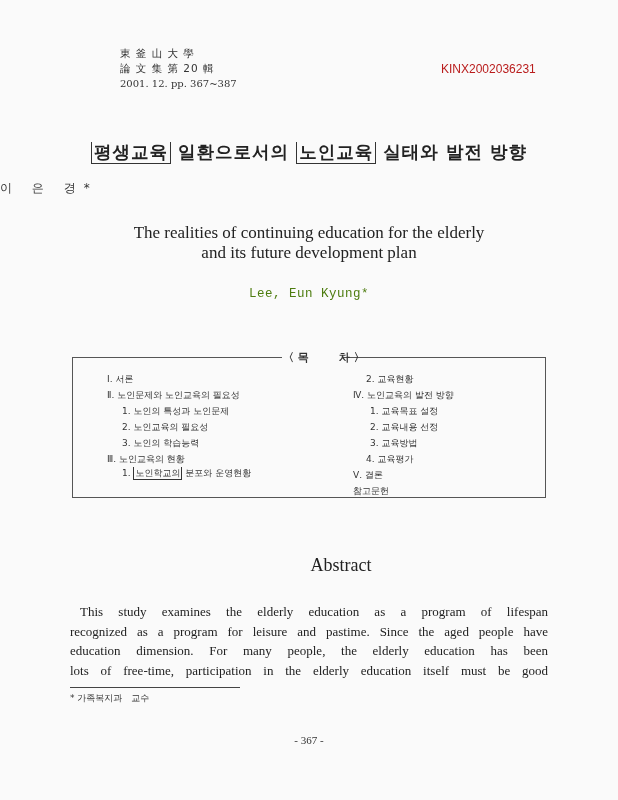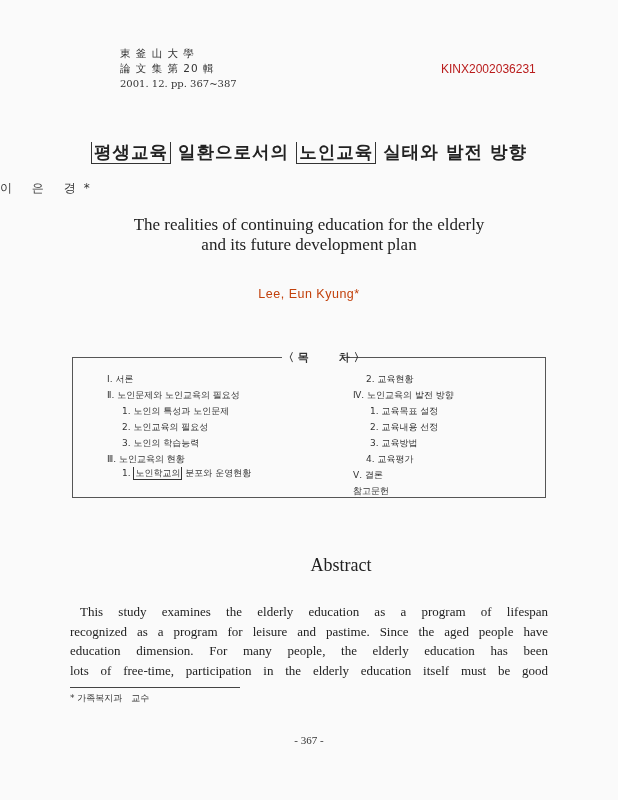--- a/index.html
+++ b/index.html
@@ -26,26 +26,26 @@
   }
   .bracket {
     display: inline-block; border-left: 1px solid #333; border-right: 1px solid #333;
     border-bottom: 1px solid #333; padding: 0 2px 1px 2px; line-height: 20px;
   }
   .ko-author {
     left: 0; width: 618px; top: 180px; text-align: left;
     font-family: "DejaVu Sans", sans-serif; font-size: 12px; color: #333; letter-spacing: 8px;
   }
   .en-title {
-    left: 0; width: 618px; top: 215px; text-align: center;
+    left: 0; width: 618px; top: 223px; text-align: center;
     font-family: "Liberation Serif", serif; font-size: 17px; line-height: 20px; color: #222;
   }
   .en-author {
     left: 0; width: 618px; top: 287px; text-align: center;
-    font-family: Liberation Sans, sans-serif; font-size: 12.5px; color: #c2410c; letter-spacing: 0.5px;
+    font-family: Liberation Mono, monospace; font-size: 12.5px; color: #4d7c0f; letter-spacing: 0.5px;
   }
   .toc-box {
     left: 72px; top: 357px; width: 472px; height: 140px;
     border-left: 1.5px solid #555; border-right: 1.5px solid #555; border-bottom: 1.5px solid #555;
   }
   .toc-topline-l { left: 72px; top: 357px; width: 210px; border-top: 1.5px solid #555; }
   .toc-topline-r { left: 343px; top: 357px; width: 202px; border-top: 1.5px solid #555; }
   .toc-label {
     left: 283px; top: 350px; font-family: "DejaVu Sans", sans-serif; font-size: 11px;
     font-weight: bold; color: #333;

